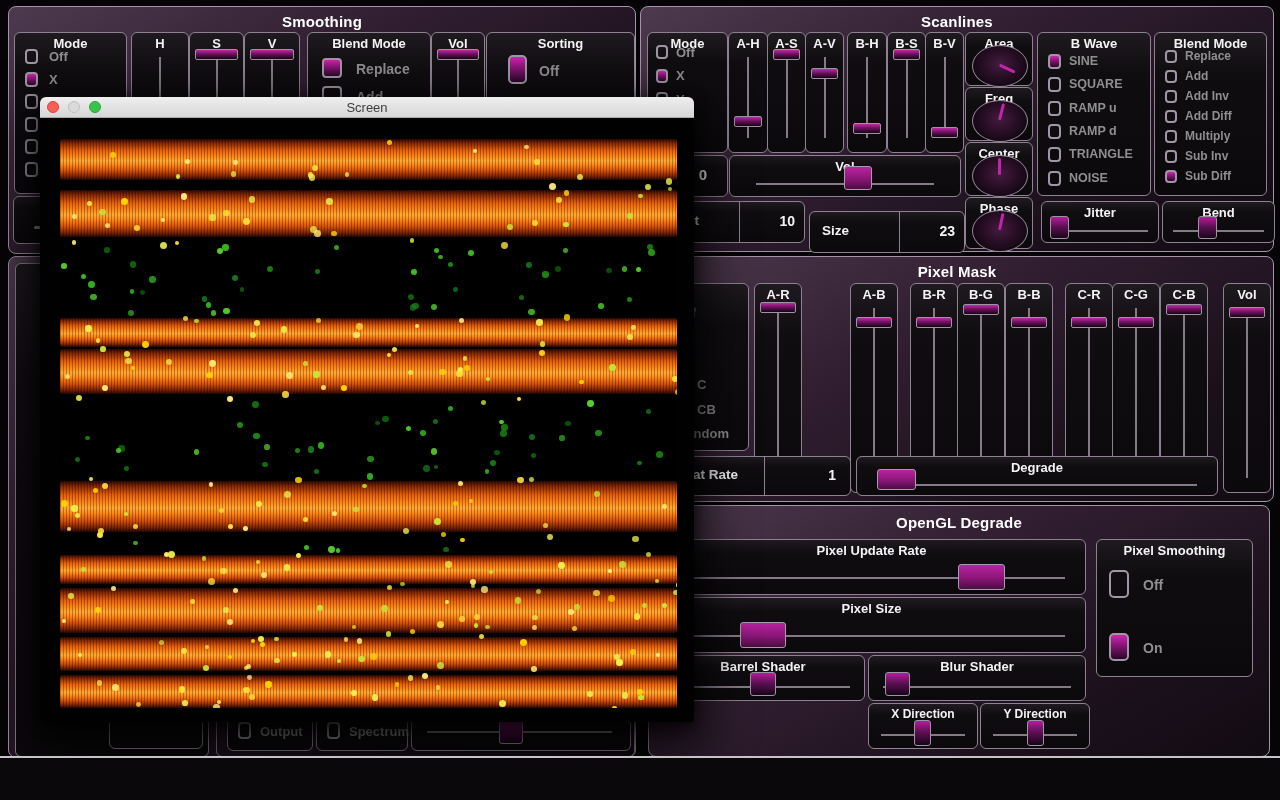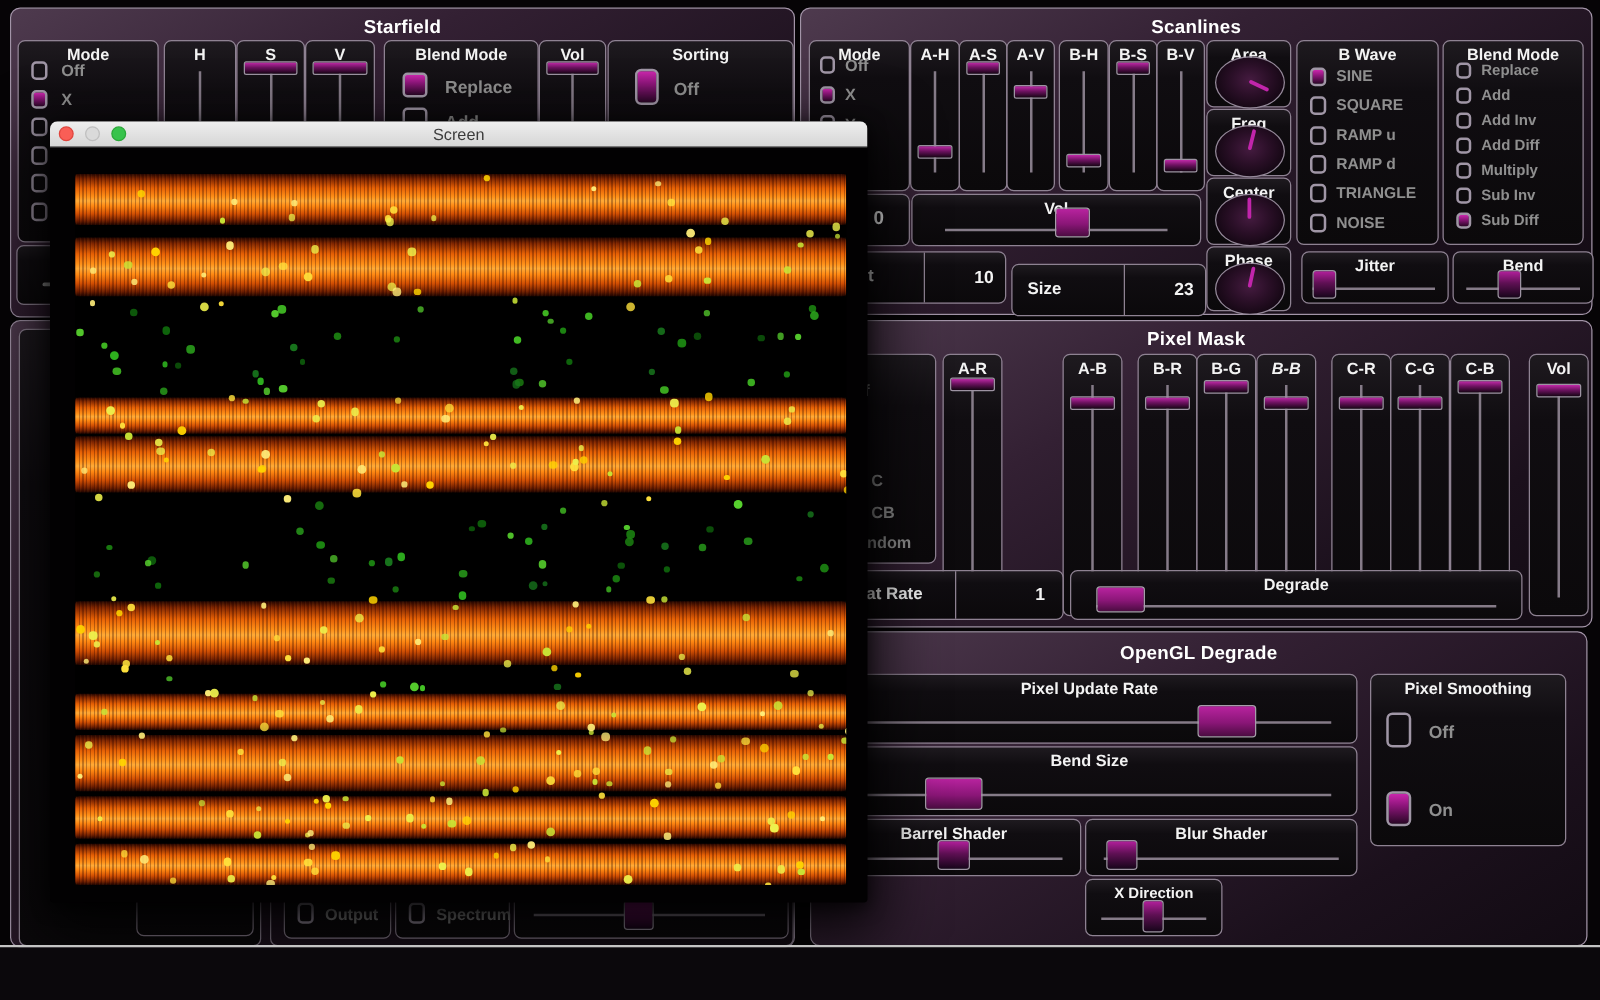--- a/index.html
+++ b/index.html
@@ -46,21 +46,21 @@
   .dot{position:absolute;border-radius:50%;filter:blur(.5px);}
   .edge-line{position:absolute;left:0;right:0;top:756px;height:2px;background:#c4c4c4;}
   .mini-dash{position:absolute;height:3px;background:#9b9b9b;border-radius:2px;}
 </style>
 </head>
 <body>
 
 <div id="stage">
 
   <div class="panel" style="left:8px;top:6px;width:626px;height:246px;">
-    <div class="panel-title">Starfield</div>
+    <div class="panel-title">Smoothing</div>
     <div class="box" style="left:5px;top:25px;width:111px;height:160px;">
         <div class="box-title">Mode</div>
         <span class="cb" style="left: 10px; top: 16px; width: 13px; height: 15px;"></span>
         <span class="cb-label" style="left: 34px; top: 16px; font-size: 13px;">Off</span>
         <span class="cb checked" style="left: 10px; top: 38.5px; width: 13px; height: 15px;"></span>
         <span class="cb-label" style="left: 34px; top: 38.5px; font-size: 13px;">X</span>
         <span class="cb" style="left: 10px; top: 61px; width: 13px; height: 15px;"></span>
         <span class="cb" style="left: 10px; top: 83.5px; width: 13px; height: 15px;"></span>
         <span class="cb" style="left: 10px; top: 106px; width: 13px; height: 15px;"></span>
         <span class="cb" style="left: 10px; top: 128.5px; width: 13px; height: 15px;"></span>
@@ -269,21 +269,21 @@
     <div class="box" style="left:269px;top:26px;width:46px;height:208px;">
         <div class="box-title">B-R</div>
         <div class="vtrack" style="left: 22px; top: 24px; height: 170px;"></div>
         <div class="vhandle" style="left: 5px; width: 34px; top: 33.3px;"></div>
       </div>
     <div class="box" style="left:316px;top:26px;width:46px;height:208px;">
         <div class="box-title">B-G</div>
         <div class="vtrack" style="left: 22px; top: 24px; height: 170px;"></div>
         <div class="vhandle" style="left: 5px; width: 34px; top: 19.5px;"></div>
       </div>
-    <div class="box" style="left:364px;top:26px;width:46px;height:208px;font-style:italic;">
+    <div class="box" style="left:364px;top:26px;width:46px;height:208px;">
         <div class="box-title">B-B</div>
         <div class="vtrack" style="left: 22px; top: 24px; height: 170px;"></div>
         <div class="vhandle" style="left: 5px; width: 34px; top: 33.3px;"></div>
       </div>
     <div class="box" style="left:471px;top:26px;width:46px;height:208px;">
         <div class="box-title">C-G</div>
         <div class="vtrack" style="left: 22px; top: 24px; height: 170px;"></div>
         <div class="vhandle" style="left: 5px; width: 34px; top: 33.3px;"></div>
       </div>
     <div class="box" style="left:424px;top:26px;width:46px;height:208px;">
@@ -315,21 +315,21 @@
   </div>
 
   <div class="panel" style="left:648px;top:505px;width:620px;height:250px;">
     <div class="panel-title" style="top:8px;">OpenGL Degrade</div>
     <div class="box" style="left:8px;top:33px;width:427px;height:54px;">
         <div class="box-title">Pixel Update Rate</div>
         <div class="htrack" style="left: 20px; width: 387px; top: 37px;"></div>
         <div class="hh-bar" style="left: 300.4px; top: 24px; width: 45px; height: 24px;"></div>
       </div>
     <div class="box" style="left:8px;top:91px;width:427px;height:54px;">
-        <div class="box-title">Bend Size</div>
+        <div class="box-title">Pixel Size</div>
         <div class="htrack" style="left: 20px; width: 387px; top: 37px;"></div>
         <div class="hh-bar" style="left: 81.7px; top: 24px; width: 44px; height: 24px;"></div>
       </div>
     <div class="box" style="left:447px;top:33px;width:155px;height:136px;">
       <div class="box-title">Pixel Smoothing</div>
       <span class="cb" style="left:12px;top:30px;width:20px;height:28px;border-radius:5px;"></span>
       <span class="cb-label" style="left:46px;top:37px;font-size:14px;">Off</span>
       <span class="cb checked" style="left:12px;top:93px;width:20px;height:28px;border-radius:5px;"></span>
       <span class="cb-label" style="left:46px;top:100px;font-size:14px;">On</span>
     </div>
@@ -340,20 +340,25 @@
       </div>
     <div class="box" style="left:219px;top:149px;width:216px;height:44px;">
         <div class="box-title">Blur Shader</div>
         <div class="htrack" style="left: 14px; width: 188px; top: 30px;"></div>
         <div class="hh-pill" style="left: 15.7px; top: 16px; width: 23px; height: 22px;"></div>
       </div>
     <div class="box" style="left:219px;top:197px;width:108px;height:44px;">
         <div class="box-title" style="font-size: 12px;">X Direction</div>
         <div class="htrack" style="left: 12px; width: 84px; top: 30px;"></div>
         <div class="hh-pill" style="left: 45.1px; top: 16px; width: 15px; height: 24px;"></div>
+      </div>
+    <div class="box" style="left:331px;top:197px;width:108px;height:44px;">
+        <div class="box-title" style="font-size: 12px;">Y Direction</div>
+        <div class="htrack" style="left: 12px; width: 84px; top: 30px;"></div>
+        <div class="hh-pill" style="left: 45.8px; top: 16px; width: 15px; height: 24px;"></div>
       </div>
   </div>
 
   <div id="win">
     <div id="win-titlebar">
       <span class="traffic" style="left:7px;background:#f95e56;border:1px solid #e0443c;"></span>
       <span class="traffic" style="left:28px;background:#dadada;border:1px solid #bfbfbf;"></span>
       <span class="traffic" style="left:49px;background:#38c34c;border:1px solid #2aa838;"></span>
       <div id="win-title">Screen</div>
     </div>

